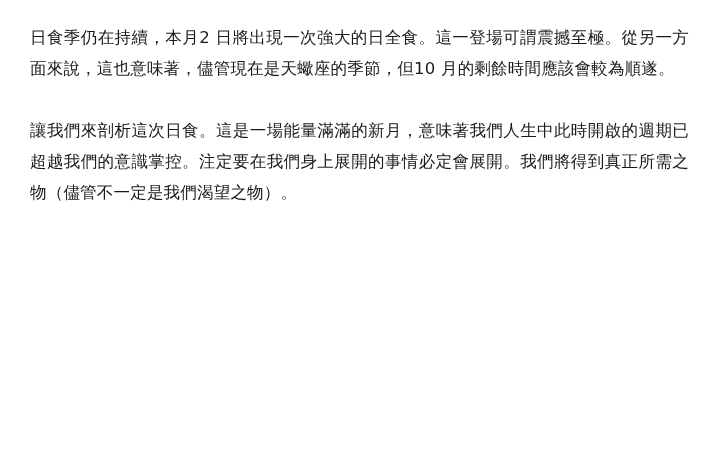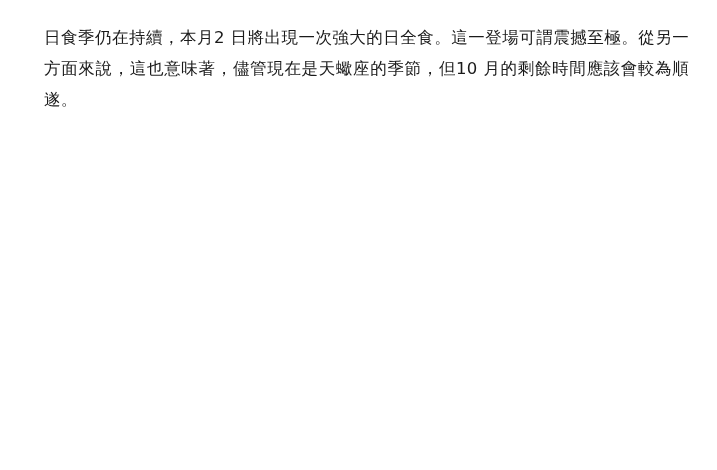--- a/index.html
+++ b/index.html
@@ -10,21 +10,21 @@
   body {
     width: 717px;
     height: 470px;
     overflow: hidden;
     font-family: "DejaVu Sans", "Liberation Sans", sans-serif;
   }
   .article {
     box-sizing: border-box;
     width: 717px;
     height: 470px;
-    padding: 22px 28px 0 44px;
+    padding: 22px 28px 0 30px;
     background: #ffffff;
   }
   .para {
     color: #1a1a1a;
     font-size: 16.5px;
     line-height: 31px;
     letter-spacing: 0.2px;
     text-align: justify;
     text-justify: inter-character;
     margin: 0 0 31px 0;
@@ -32,13 +32,14 @@
   }
   .para:last-child {
     margin-bottom: 0;
   }
 </style>
 </head>
 <body>
 
 <div class="article">
   <p class="para">日食季仍在持續，本月2 日將出現一次強大的日全食。這一登場可謂震撼至極。從另一方面來說，這也意味著，儘管現在是天蠍座的季節，但10 月的剩餘時間應該會較為順遂。</p>
+  <p class="para">讓我們來剖析這次日食。這是一場能量滿滿的新月，意味著我們人生中此時開啟的週期已超越我們的意識掌控。注定要在我們身上展開的事情必定會展開。我們將得到真正所需之物（儘管不一定是我們渴望之物）。</p>
 </div>
 
 </body></html>

